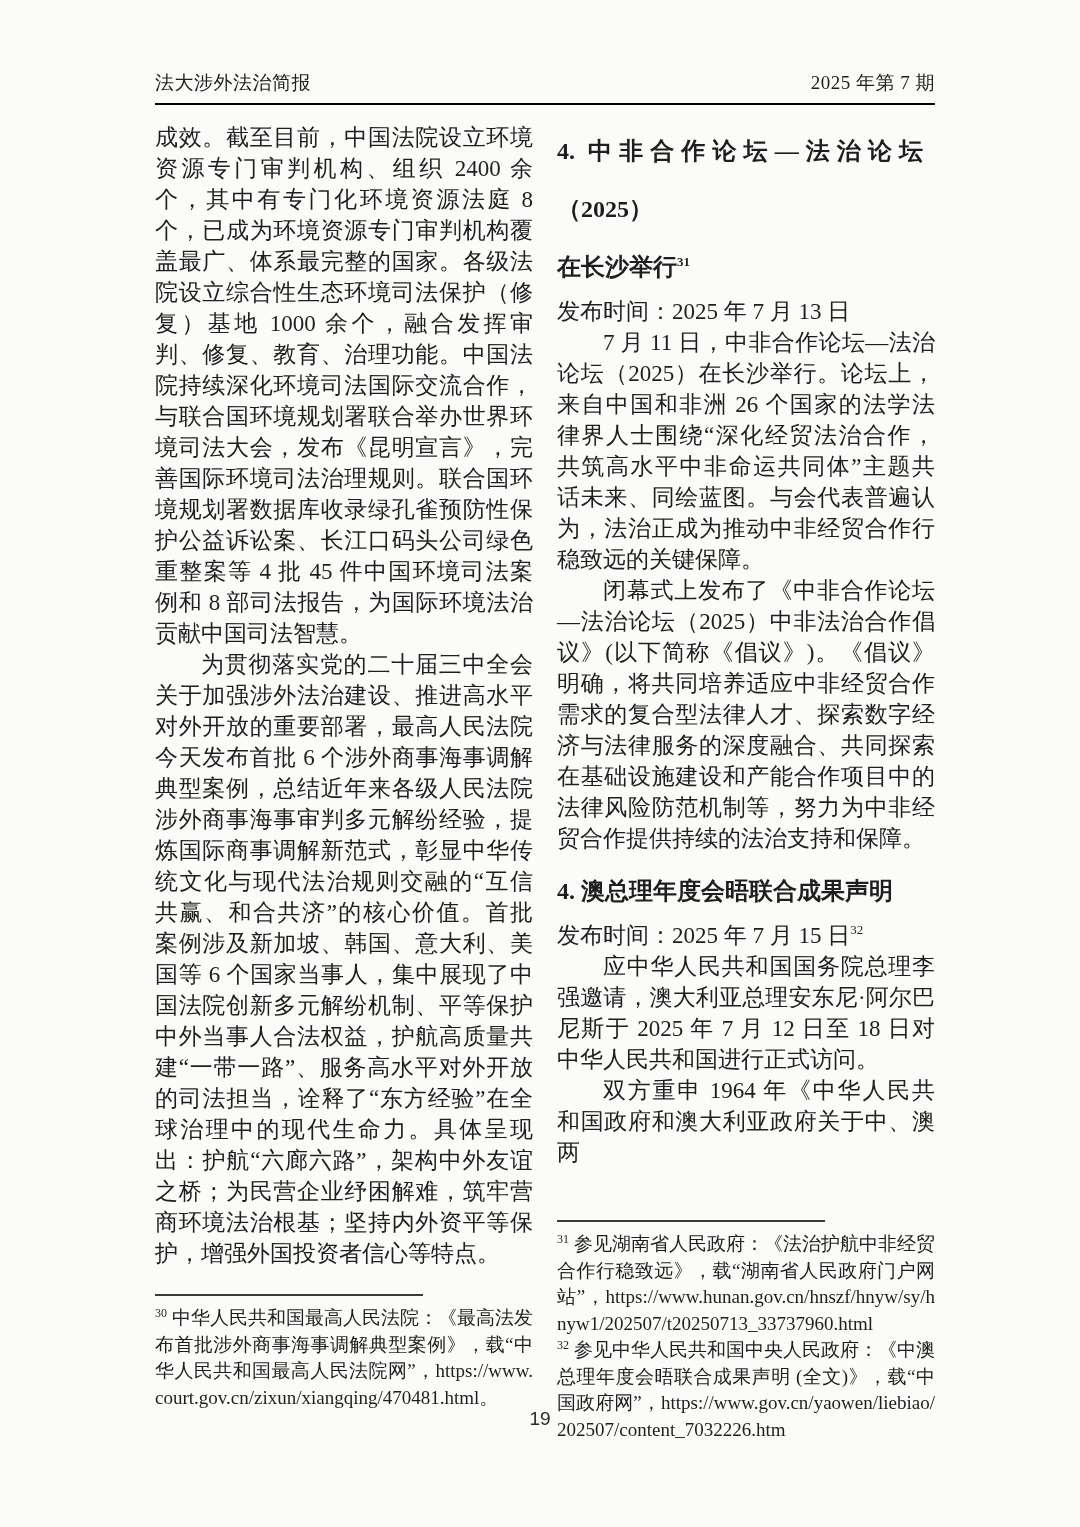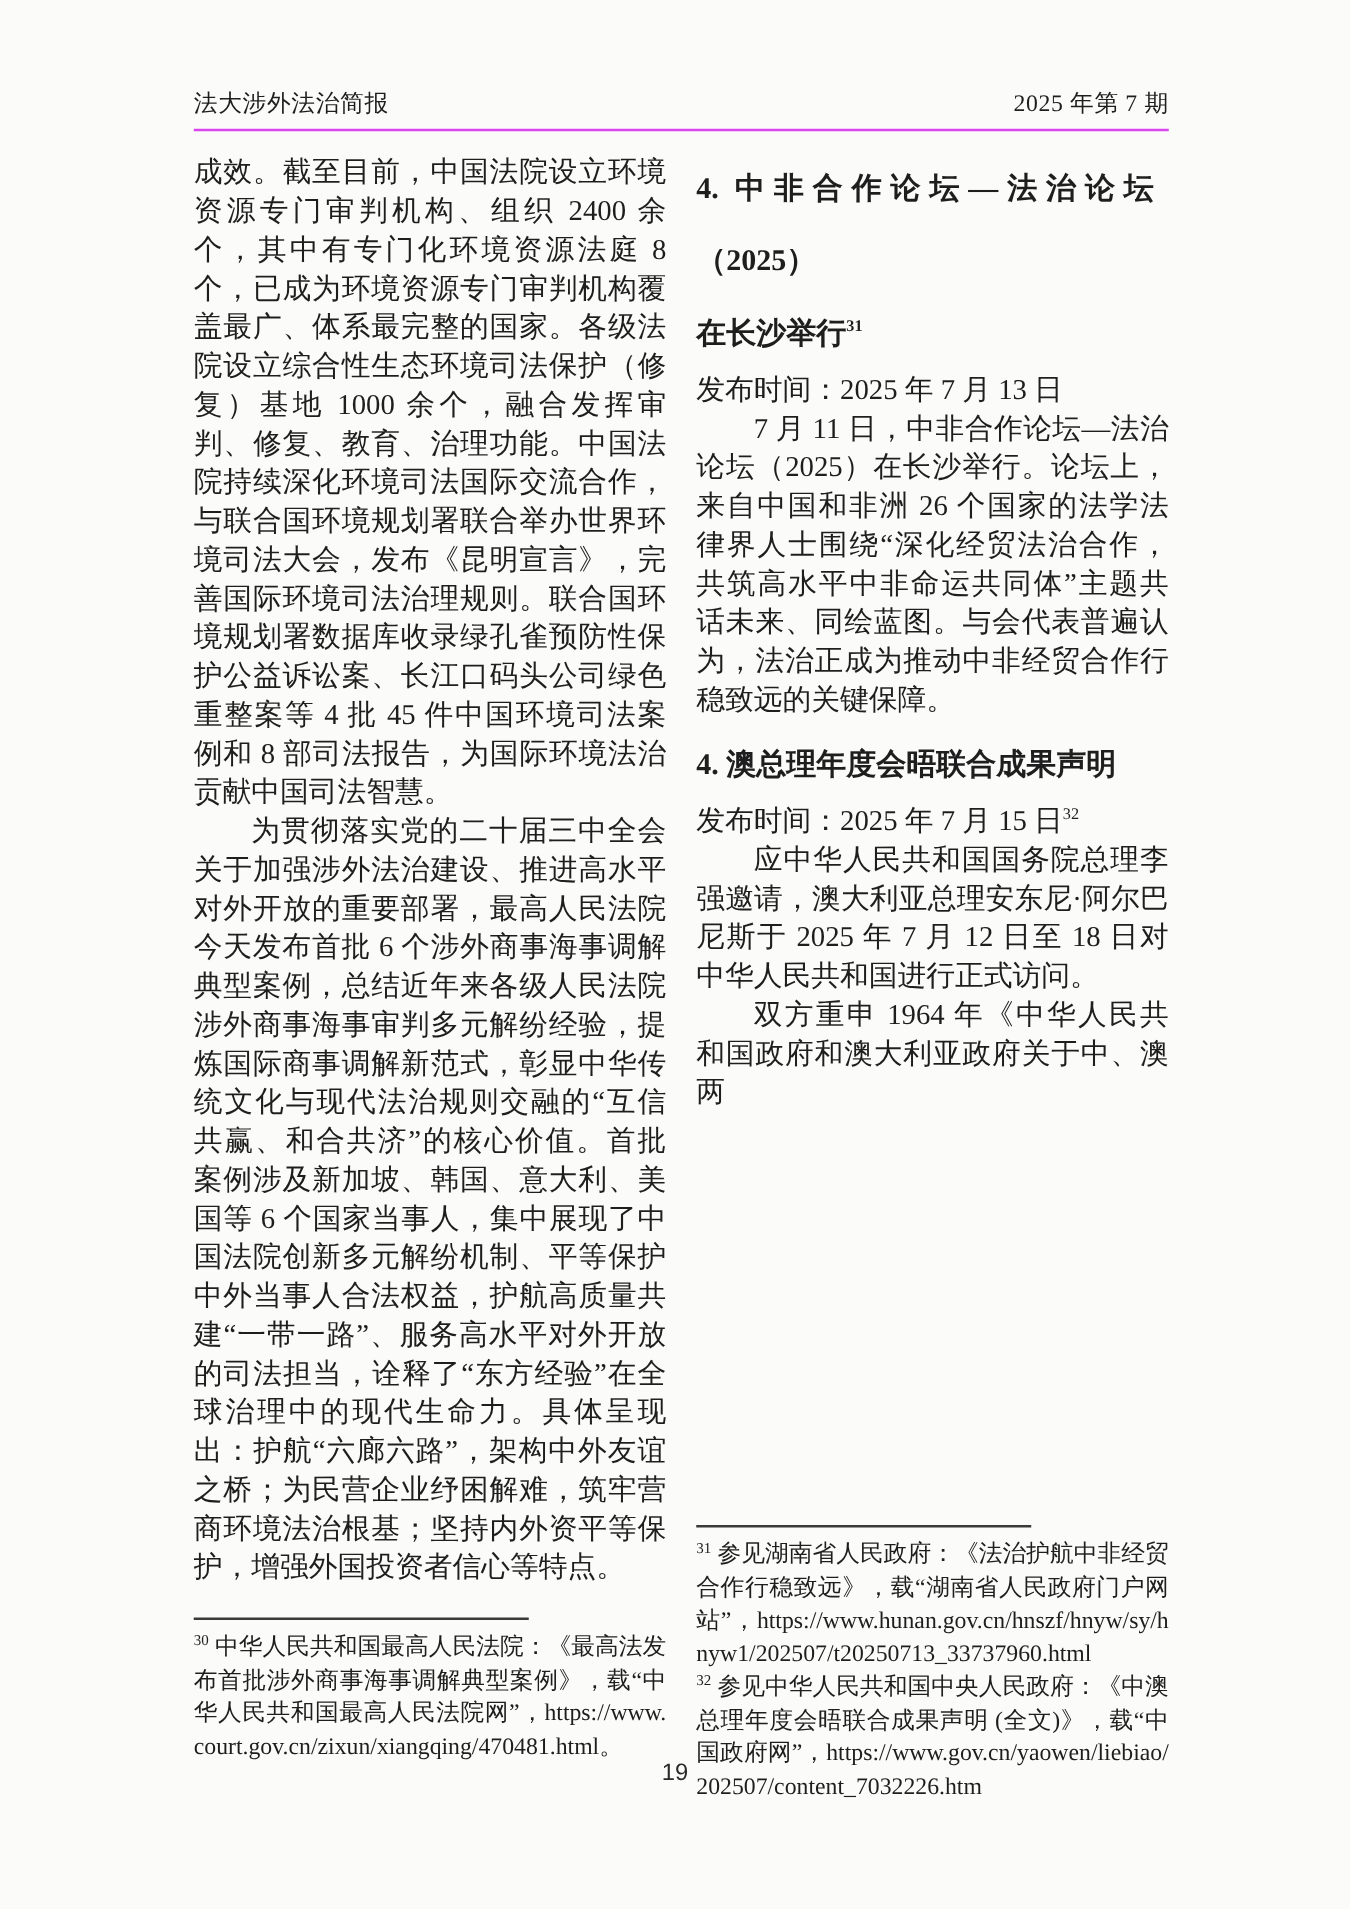--- a/index.html
+++ b/index.html
@@ -11,21 +11,21 @@
     color: #1e1e1e;
     -webkit-font-smoothing: antialiased;
   }
   .page { position: relative; width: 1080px; height: 1527px; overflow: hidden; }
 
   
   .header {
     position: absolute; left: 155px; top: 70px; width: 780px;
     display: flex; justify-content: space-between; align-items: flex-end;
     font-size: 19px; letter-spacing: 0.5px;
-    border-bottom: 2px solid #d946ef; padding-bottom: 7px;
+    border-bottom: 2px solid #000000; padding-bottom: 7px;
   }
 
   
   .columns { position: absolute; left: 155px; top: 122px; width: 780px; }
   .col {
     position: absolute; top: 0; width: 378px; height: 1335px;
   }
   .col-left  { left: 0; }
   .col-right { left: 402px; }
 
@@ -89,20 +89,21 @@
       </div>
     </div>
 
     <div class="col col-right">
 
       <h2 style="margin-top:0;"><span>4. 中非合作论坛—法治论坛（2025）</span><br><span>在长沙举行</span><sup class="fn-ref">31</sup></h2>
 
       <p class="pub-date">发布时间：2025 年 7 月 13 日</p>
 
       <p class="indent">7 月 11 日，中非合作论坛—法治论坛（2025）在长沙举行。论坛上，来自中国和非洲 26 个国家的法学法律界人士围绕“深化经贸法治合作，共筑高水平中非命运共同体”主题共话未来、同绘蓝图。与会代表普遍认为，法治正成为推动中非经贸合作行稳致远的关键保障。</p>
+      <p class="indent">闭幕式上发布了《中非合作论坛—法治论坛（2025）中非法治合作倡议》(以下简称《倡议》)。《倡议》明确，将共同培养适应中非经贸合作需求的复合型法律人才、探索数字经济与法律服务的深度融合、共同探索在基础设施建设和产能合作项目中的法律风险防范机制等，努力为中非经贸合作提供持续的法治支持和保障。</p>
 
       <h2><span>4. 澳总理年度会晤联合成果声明</span></h2>
 
       <p class="pub-date"><span>发布时间：2025 年 7 月 15 日</span><sup class="fn-ref">32</sup></p>
 
       <p class="indent">应中华人民共和国国务院总理李强邀请，澳大利亚总理安东尼·阿尔巴尼斯于 2025 年 7 月 12 日至 18 日对中华人民共和国进行正式访问。</p>
       <p class="indent">双方重申 1964 年《中华人民共和国政府和澳大利亚政府关于中、澳两</p>
 
       <div class="footnotes">
         <div class="fn-rule"></div>

